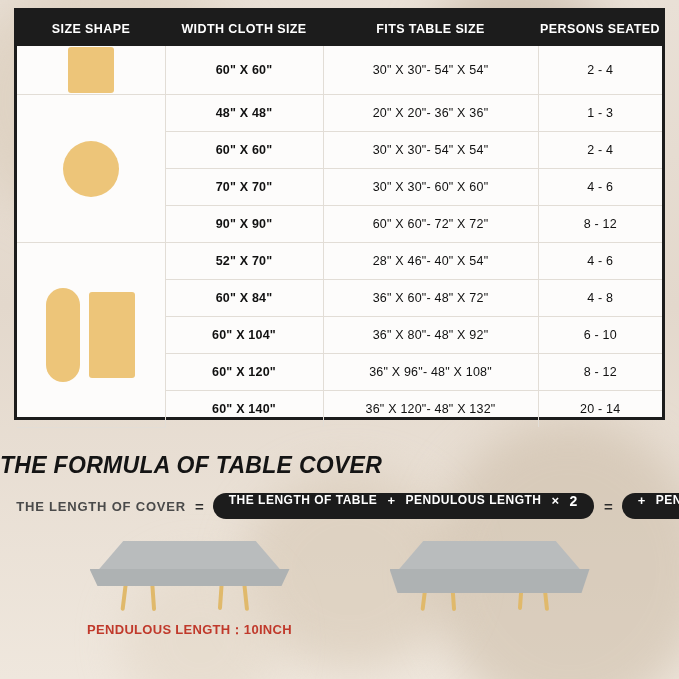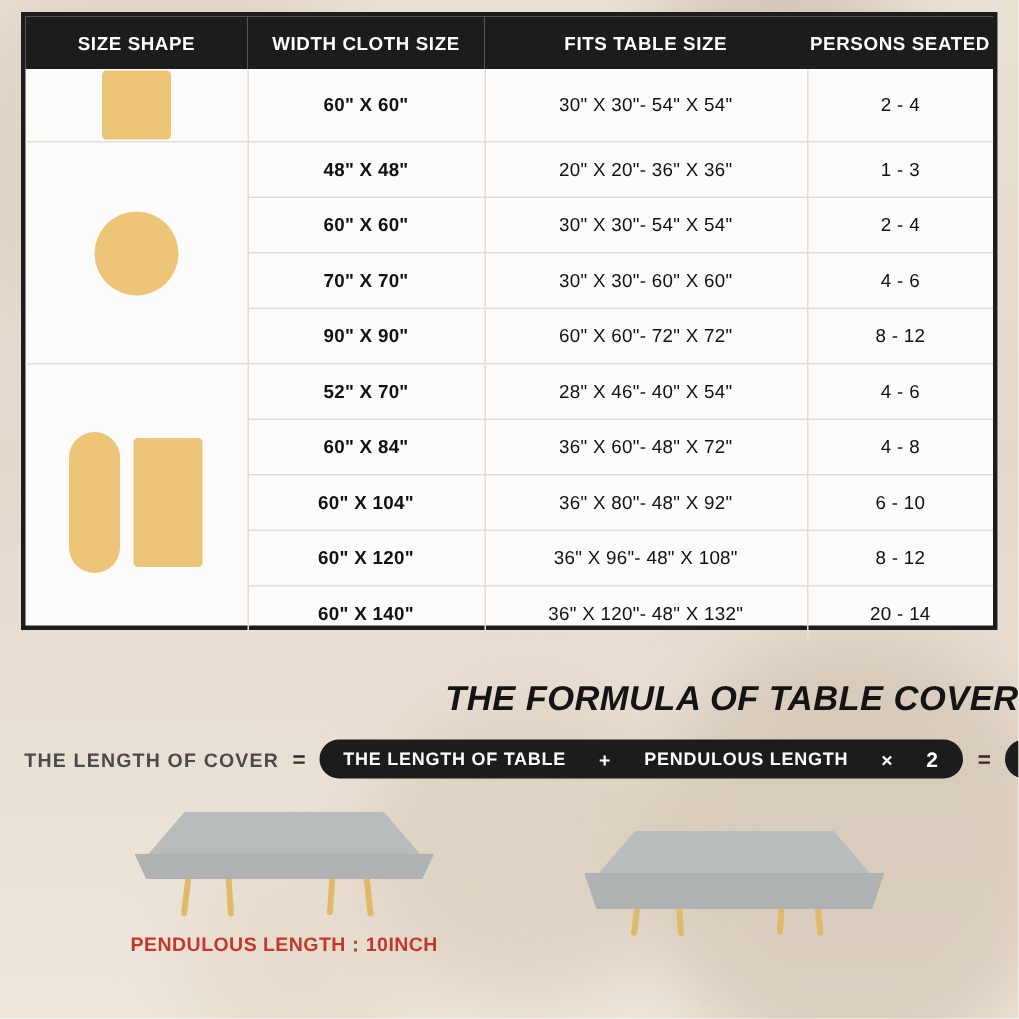--- a/index.html
+++ b/index.html
@@ -122,21 +122,21 @@
 
   
   .formula {
     position: absolute;
     left: 0;
     top: 430px;
     width: 679px;
     height: 249px;
   }
   .formula-title {
-    text-align: right;
+    text-align: left;
     font-size: 23px;
     font-weight: bold;
     color: #141414;
     letter-spacing: 0.3px;
     font-style: italic;
     margin-top: 22px;
   }
   .formula-rows {
     margin-top: 14px;
     display: flex;
@@ -161,39 +161,37 @@
     font-size: 15px;
     color: #2a2a2a;
     font-weight: bold;
   }
   .pill {
     background: #1c1c1c;
     color: #ffffff;
     border-radius: 16px;
     height: 26px;
     display: flex;
-    align-items: center;
     padding: 0 16px;
-    gap: 22px;
+    gap: 10px;
     font-size: 12px;
     font-weight: bold;
     letter-spacing: 0.5px;
     white-space: nowrap;
   }
   .pill .plus { font-size: 13px; }
   .pill .times { font-size: 13px; }
   .pill .num { font-size: 14px; }
 
   
   .illus {
     margin-top: 16px;
     display: flex;
     justify-content: center;
     gap: 64px;
-    align-items: center;
   }
   .illus-item {
     width: 236px;
     text-align: center;
     position: relative;
   }
   .table-pic {
     position: relative;
     height: 78px;
     width: 200px;

